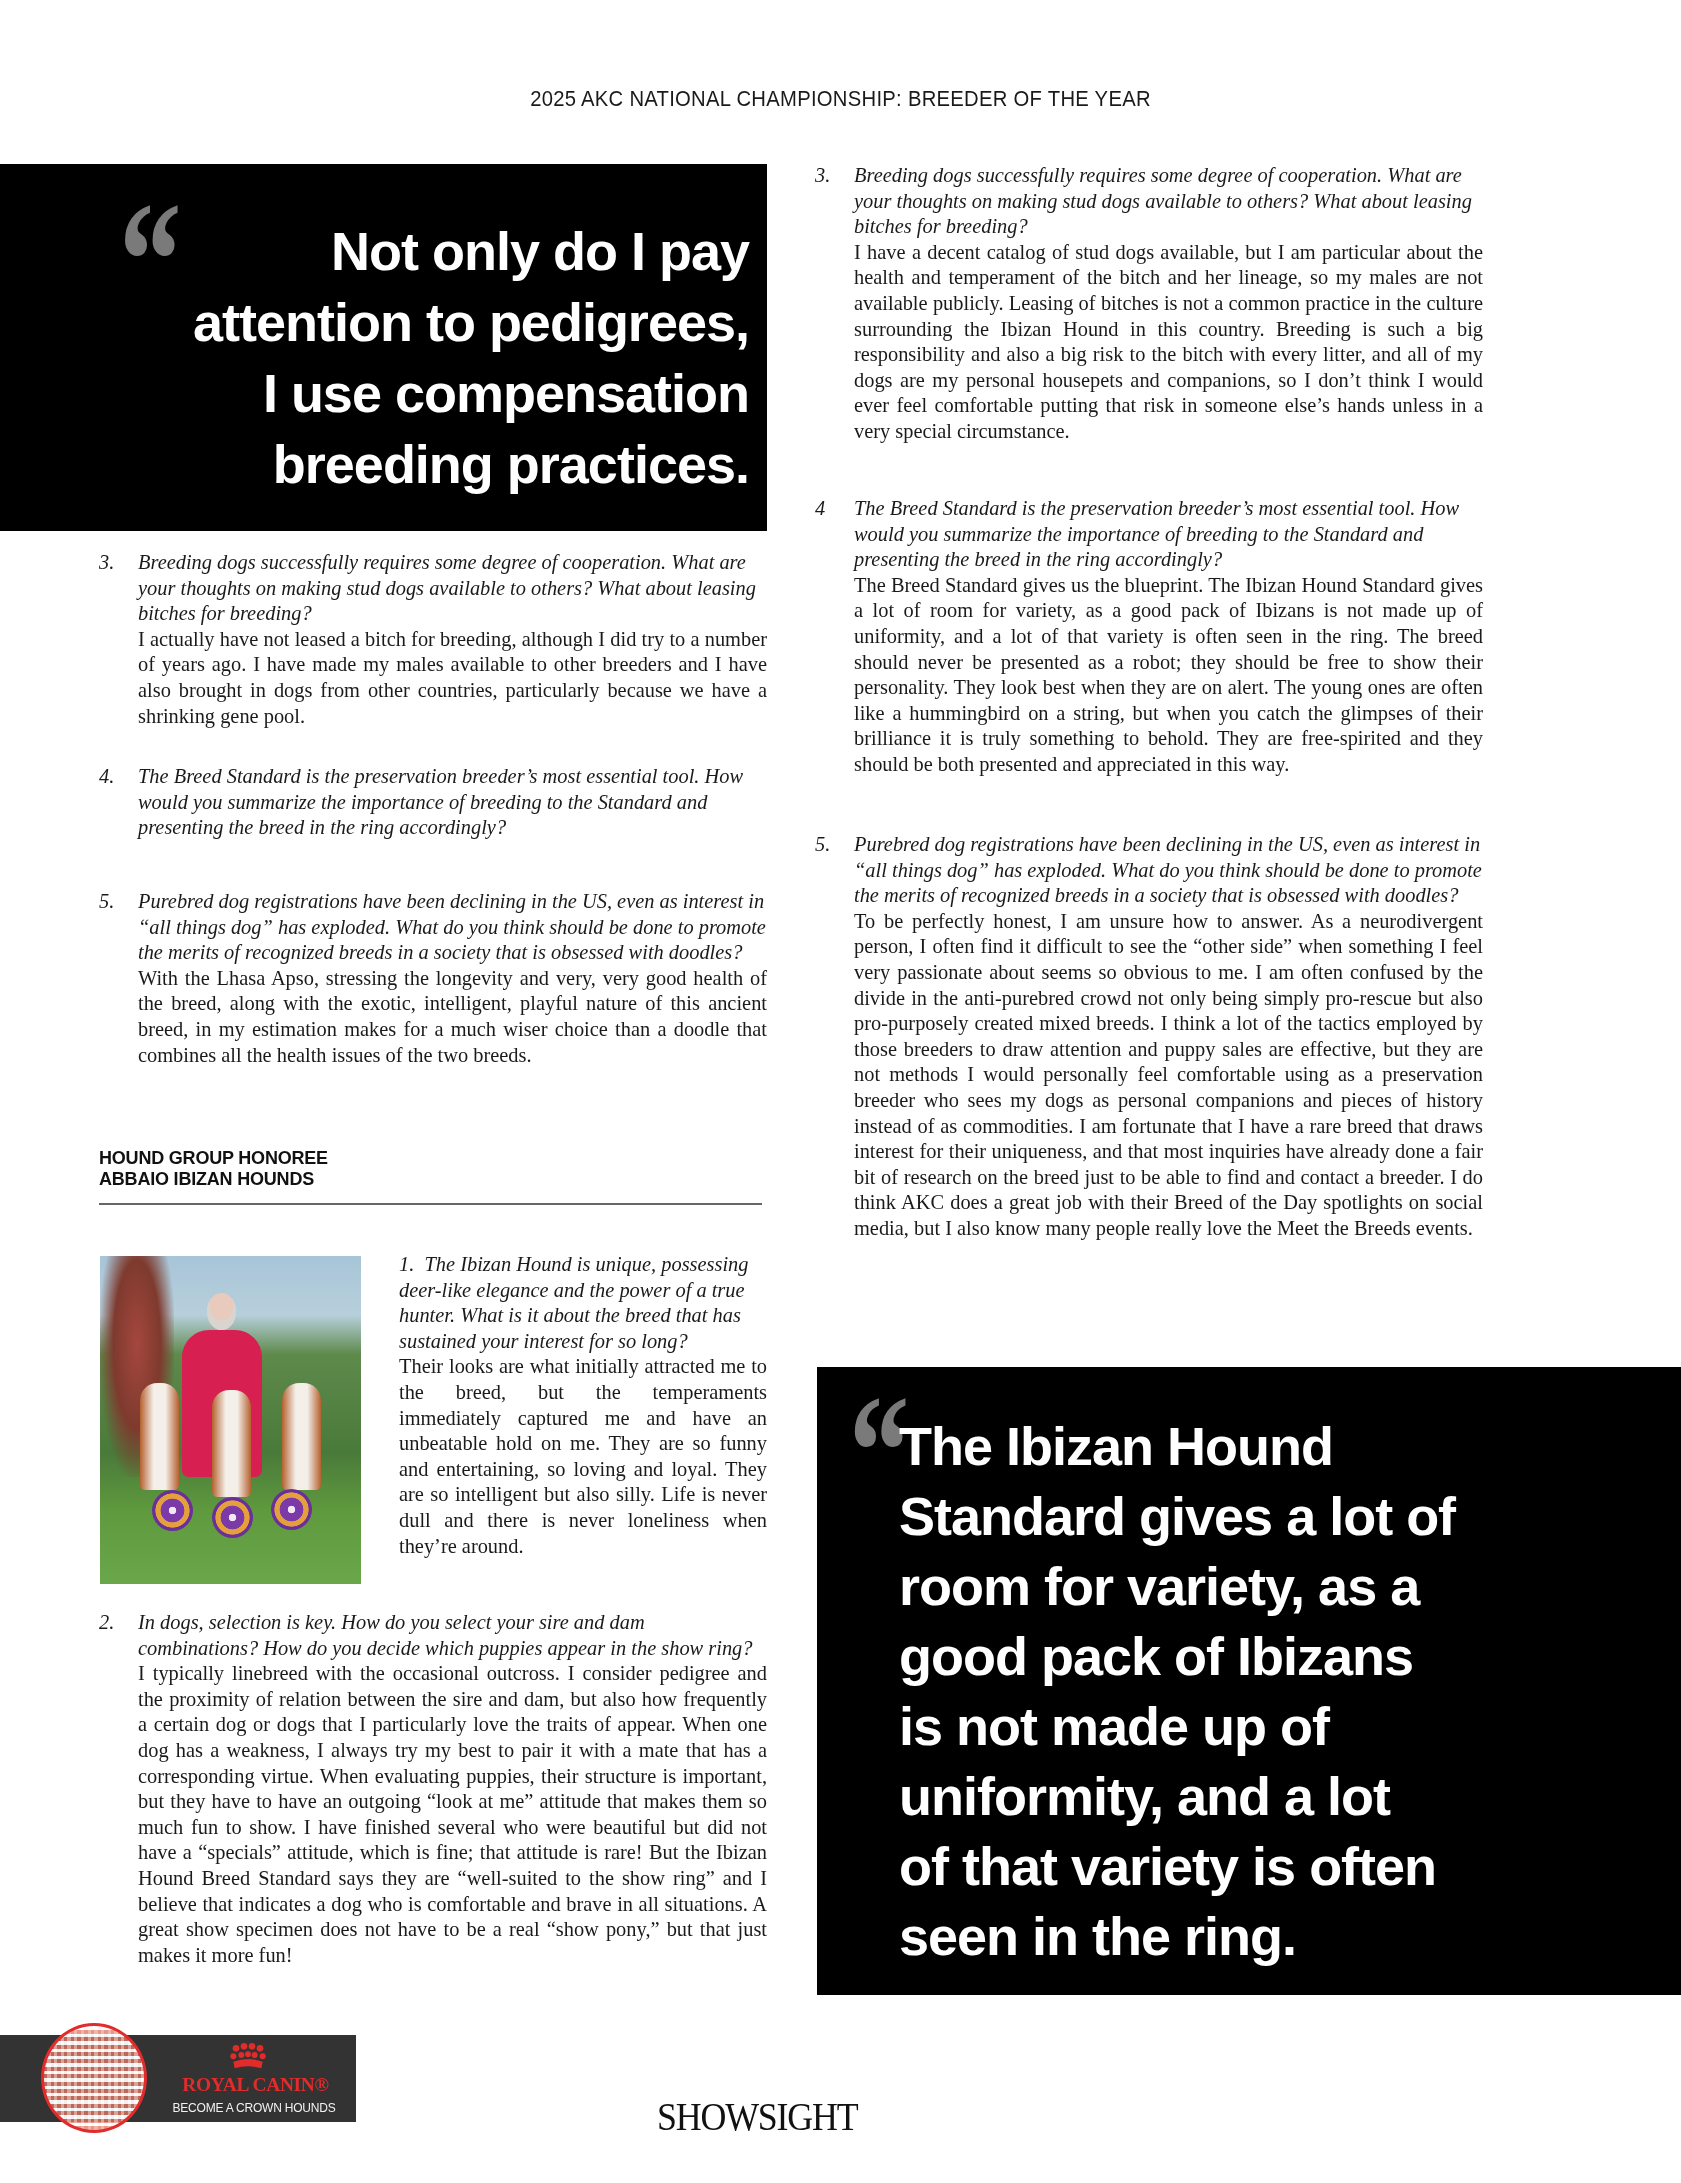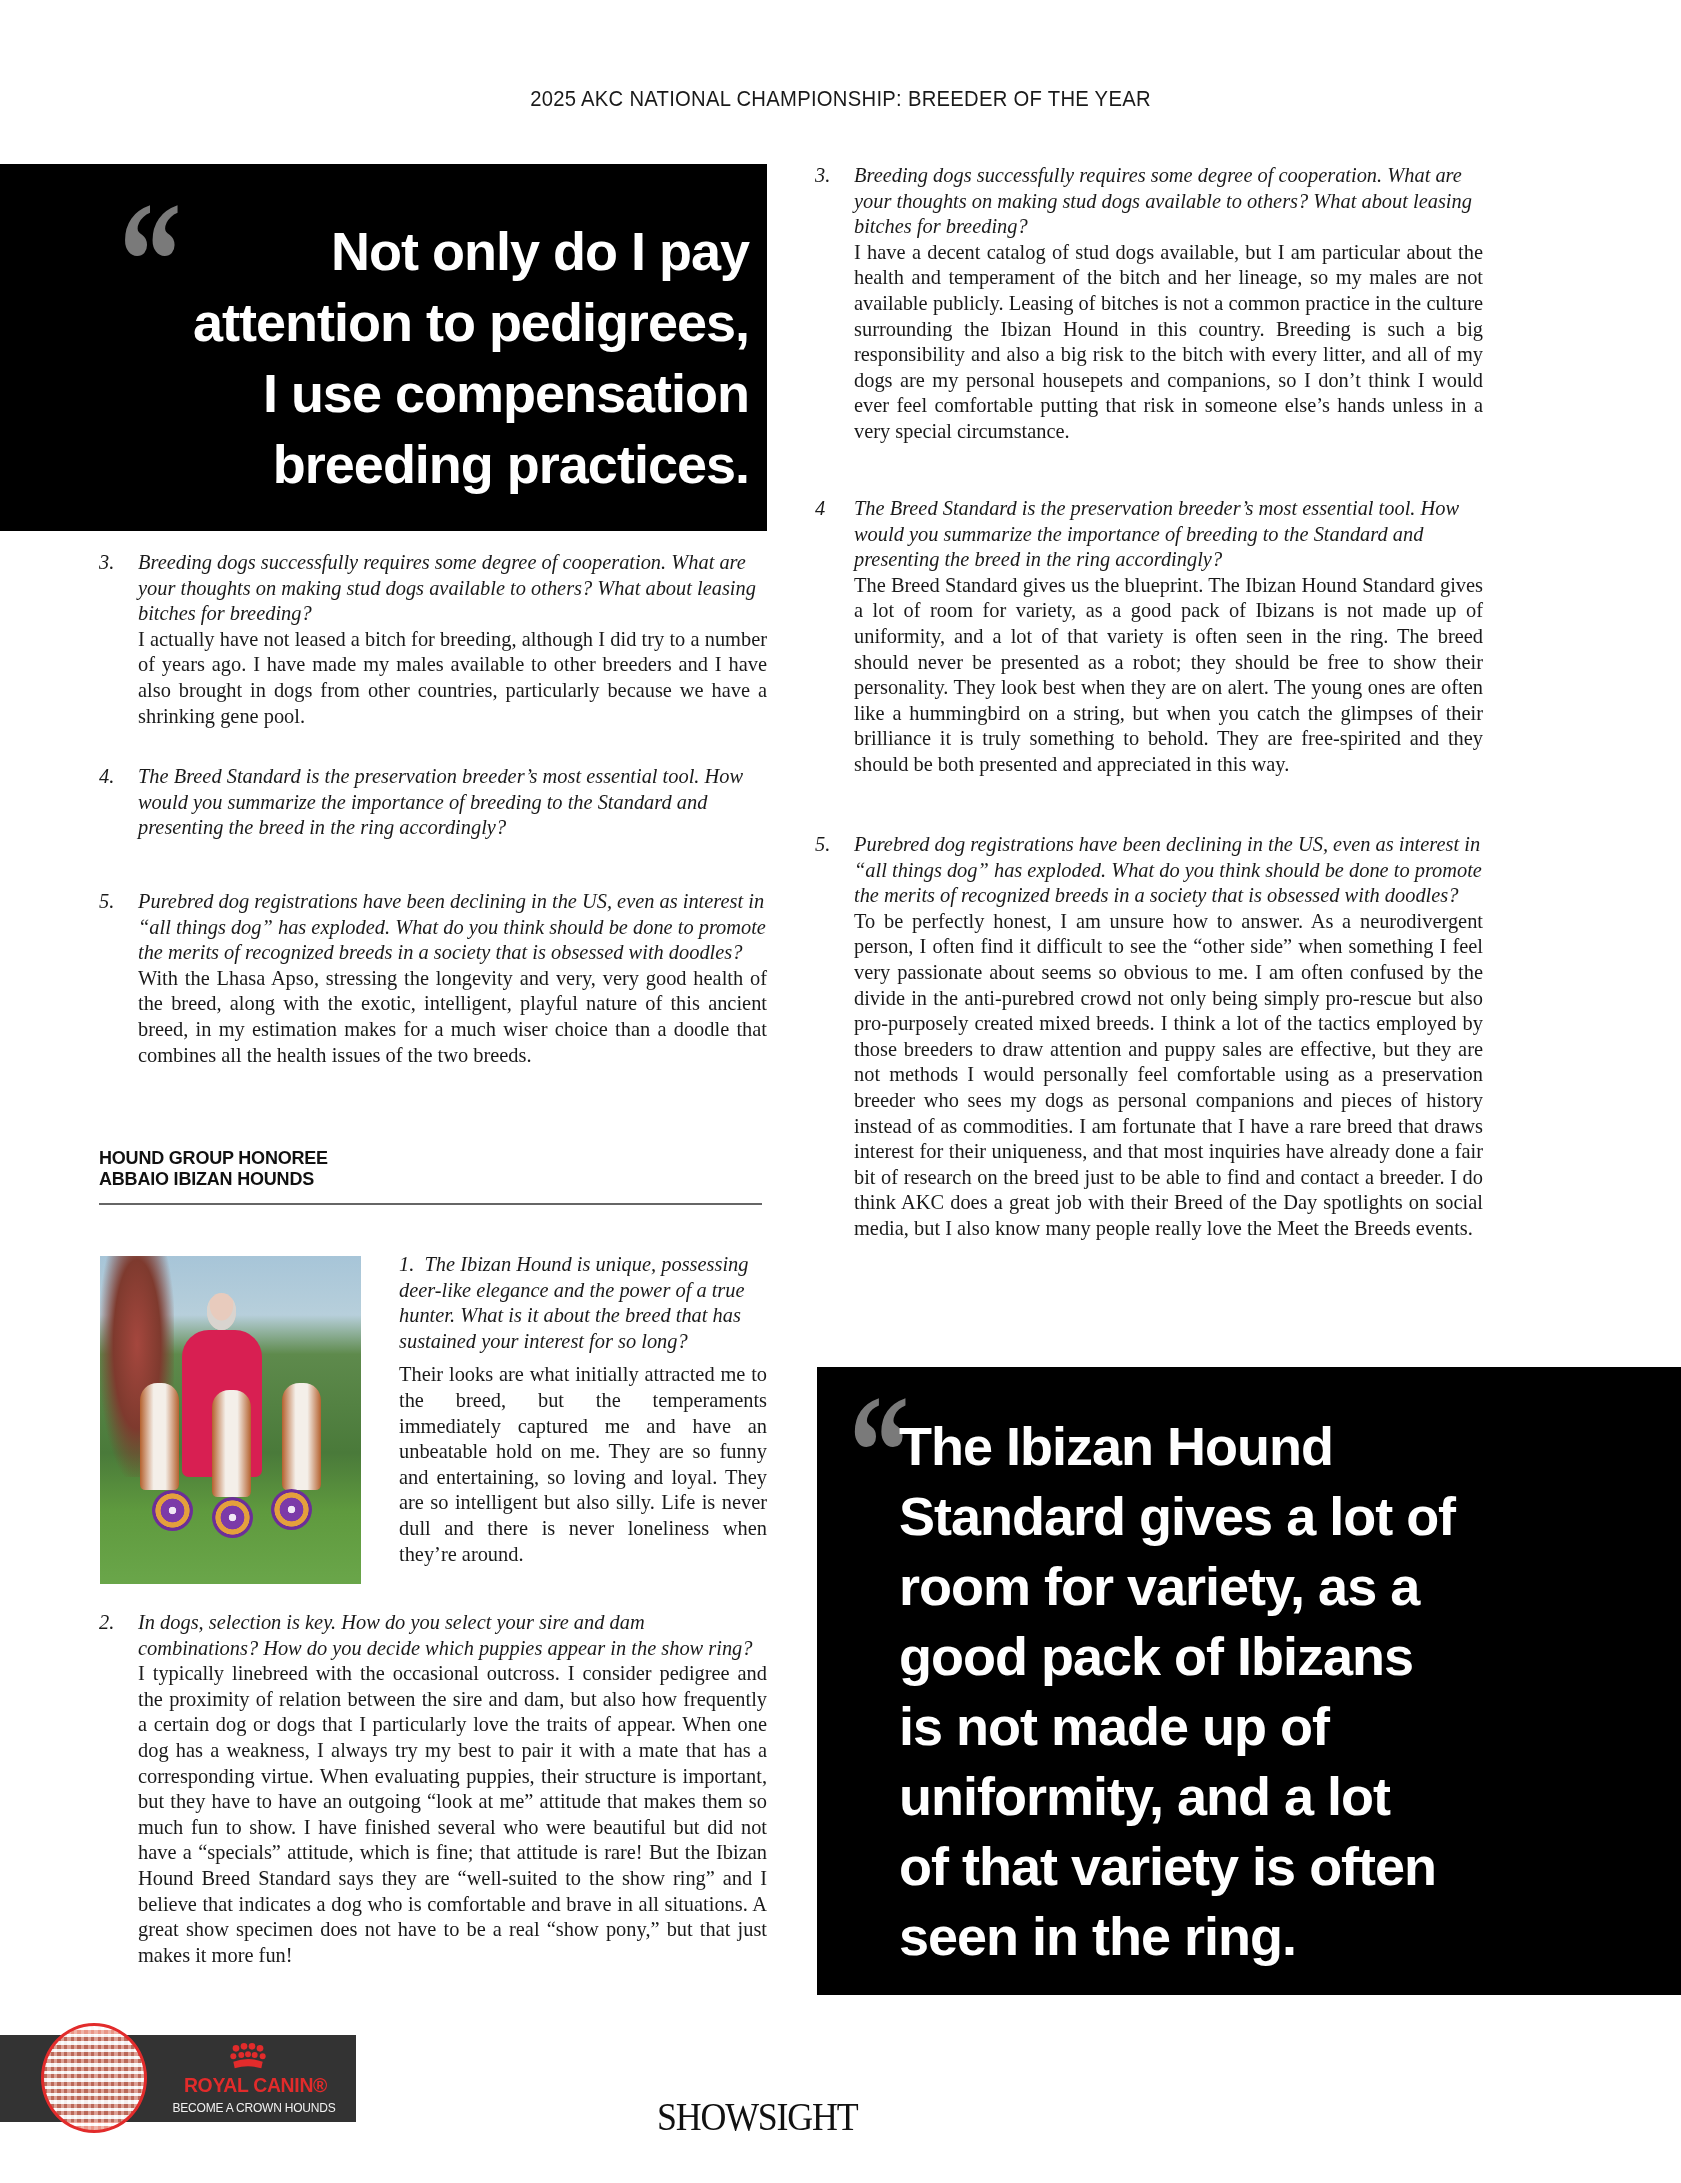--- a/index.html
+++ b/index.html
@@ -39,28 +39,28 @@
   .photo .tree { position: absolute; left: 0; top: 0; width: 74px; height: 221px; background: radial-gradient(ellipse at 50% 40%, #a5473e 0%, #7e3a2e 45%, rgba(90,60,40,0) 75%); }
   .photo .person-head { position: absolute; left: 107px; top: 37px; width: 29.4px; height: 37px; border-radius: 50%; background: #e8cbbd; box-shadow: 0 -6.7px 0 2.7px #d9d4cf inset; }
   .photo .person-body { position: absolute; left: 82px; top: 74px; width: 80px; height: 147px; background: #d81f52; border-radius: 27px 27px 6.7px 6.7px; }
   .photo .dog { position: absolute; width: 39px; height: 107px; background: linear-gradient(90deg, #b5612e 0%, #f4efe9 35%, #f4efe9 65%, #b5612e 100%); border-radius: 17.4px 17.4px 5.4px 5.4px; }
   .photo .d1 { left: 40px; top: 127px; } .photo .d2 { left: 112px; top: 134px; } .photo .d3 { left: 182px; top: 127px; }
   .photo .rosette { position: absolute; width: 41px; height: 41px; border-radius: 50%; background: radial-gradient(circle, #f1e7f5 0 12%, #7c3aa8 14% 40%, #e4a03c 42% 58%, #6c2e98 60% 100%); }
   .photo .r1 { left: 52px; top: 234px; } .photo .r2 { left: 112px; top: 241px; } .photo .r3 { left: 171px; top: 233px; }
 
   .q1-area { position: absolute; left: 399px; top: 1252px; width: 368px; }
   .q1-area .question { font-style: italic; }
-  .q1-area .answer { text-align: justify; margin-top: 8px; }
+  .q1-area .answer { text-align: justify; }
 
   .ad { position: absolute; left: 0; top: 2035px; width: 356px; height: 87px; background: #333333; }
   .ad .qr { position: absolute; left: 41px; top: -12px; width: 106px; height: 110px; border-radius: 50%; border: 3.3px solid #e22b2b; background:
     repeating-linear-gradient(0deg, rgba(226,120,100,0.55) 0 4px, rgba(255,255,255,0.9) 4px 7.4px),
     repeating-linear-gradient(90deg, rgba(226,120,100,0.5) 0 3.3px, rgba(255,255,255,0.8) 3.3px 6.7px); box-sizing: border-box; }
   .ad .crown { position: absolute; left: 228px; top: 8px; width: 40px; height: 28px; }
-  .ad .brand { position: absolute; left: 175px; top: 39px; width: 161px; text-align: center; color: #e22b2b; font-family: Liberation Sans, sans-serif; font-weight: bold; font-size: 19.4px; letter-spacing: -0.3px; }
+  .ad .brand { position: absolute; left: 175px; top: 39px; width: 161px; text-align: center; color: #e22b2b; font-family: Liberation Serif, serif; font-weight: bold; font-size: 19.4px; letter-spacing: -0.3px; }
   .ad .cta { position: absolute; left: 157px; top: 66px; width: 194px; text-align: center; color: #f2f2f2; font-family: "Liberation Sans", sans-serif; font-size: 12px; letter-spacing: -0.2px; }
 
   .masthead { position: absolute; left: 657px; top: 2094px; font-family: "Liberation Serif", serif; font-size: 39px; color: #111; letter-spacing: -1.3px; transform: scaleX(0.92); transform-origin: left top; }
 </style>
 </head>
 <body>
 
 <div class="running-head">2025 AKC NATIONAL CHAMPIONSHIP: BREEDER OF THE YEAR</div>
 
 <div class="pullquote pq1">

